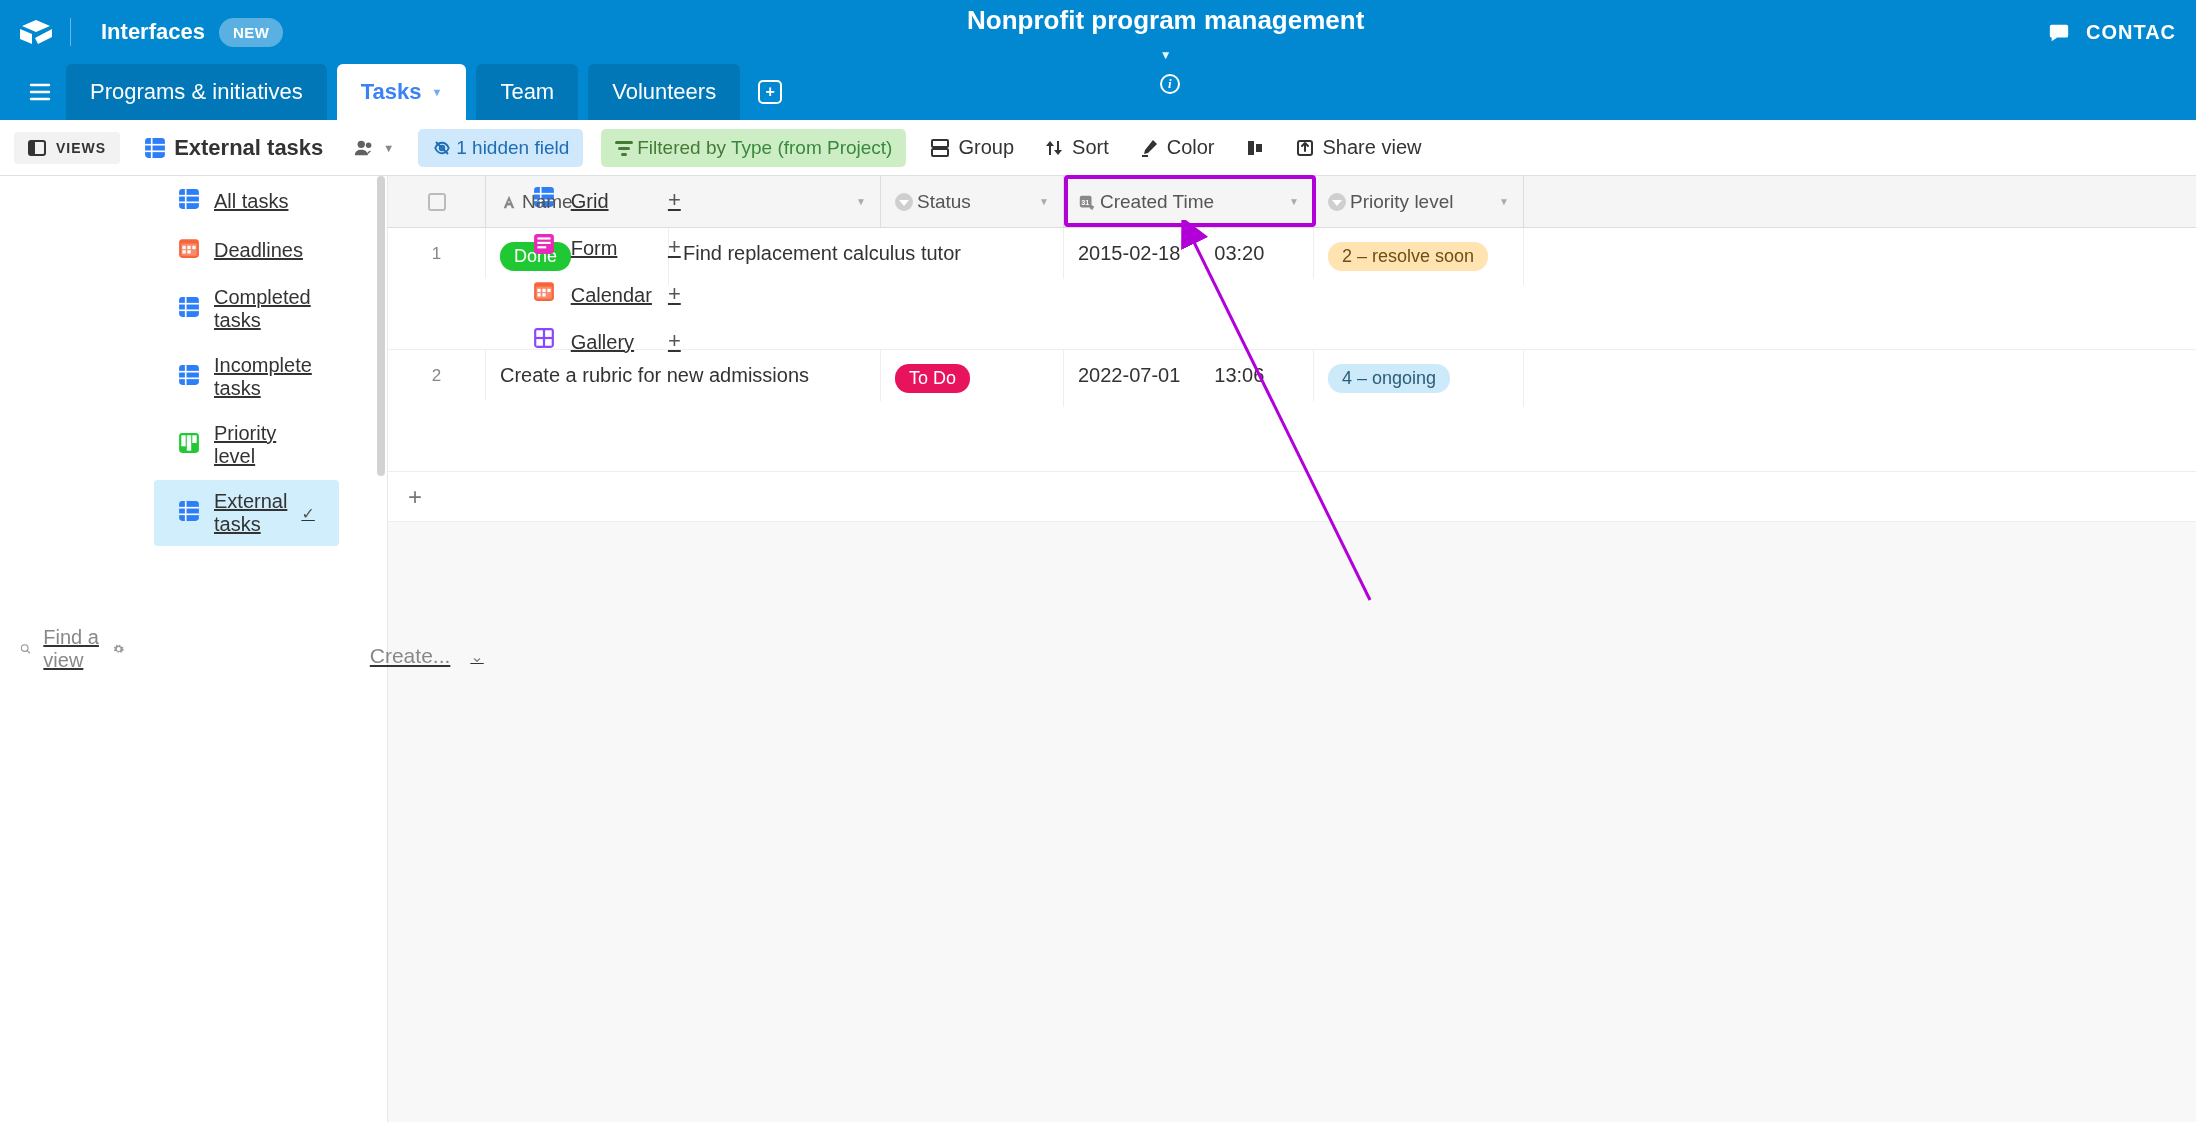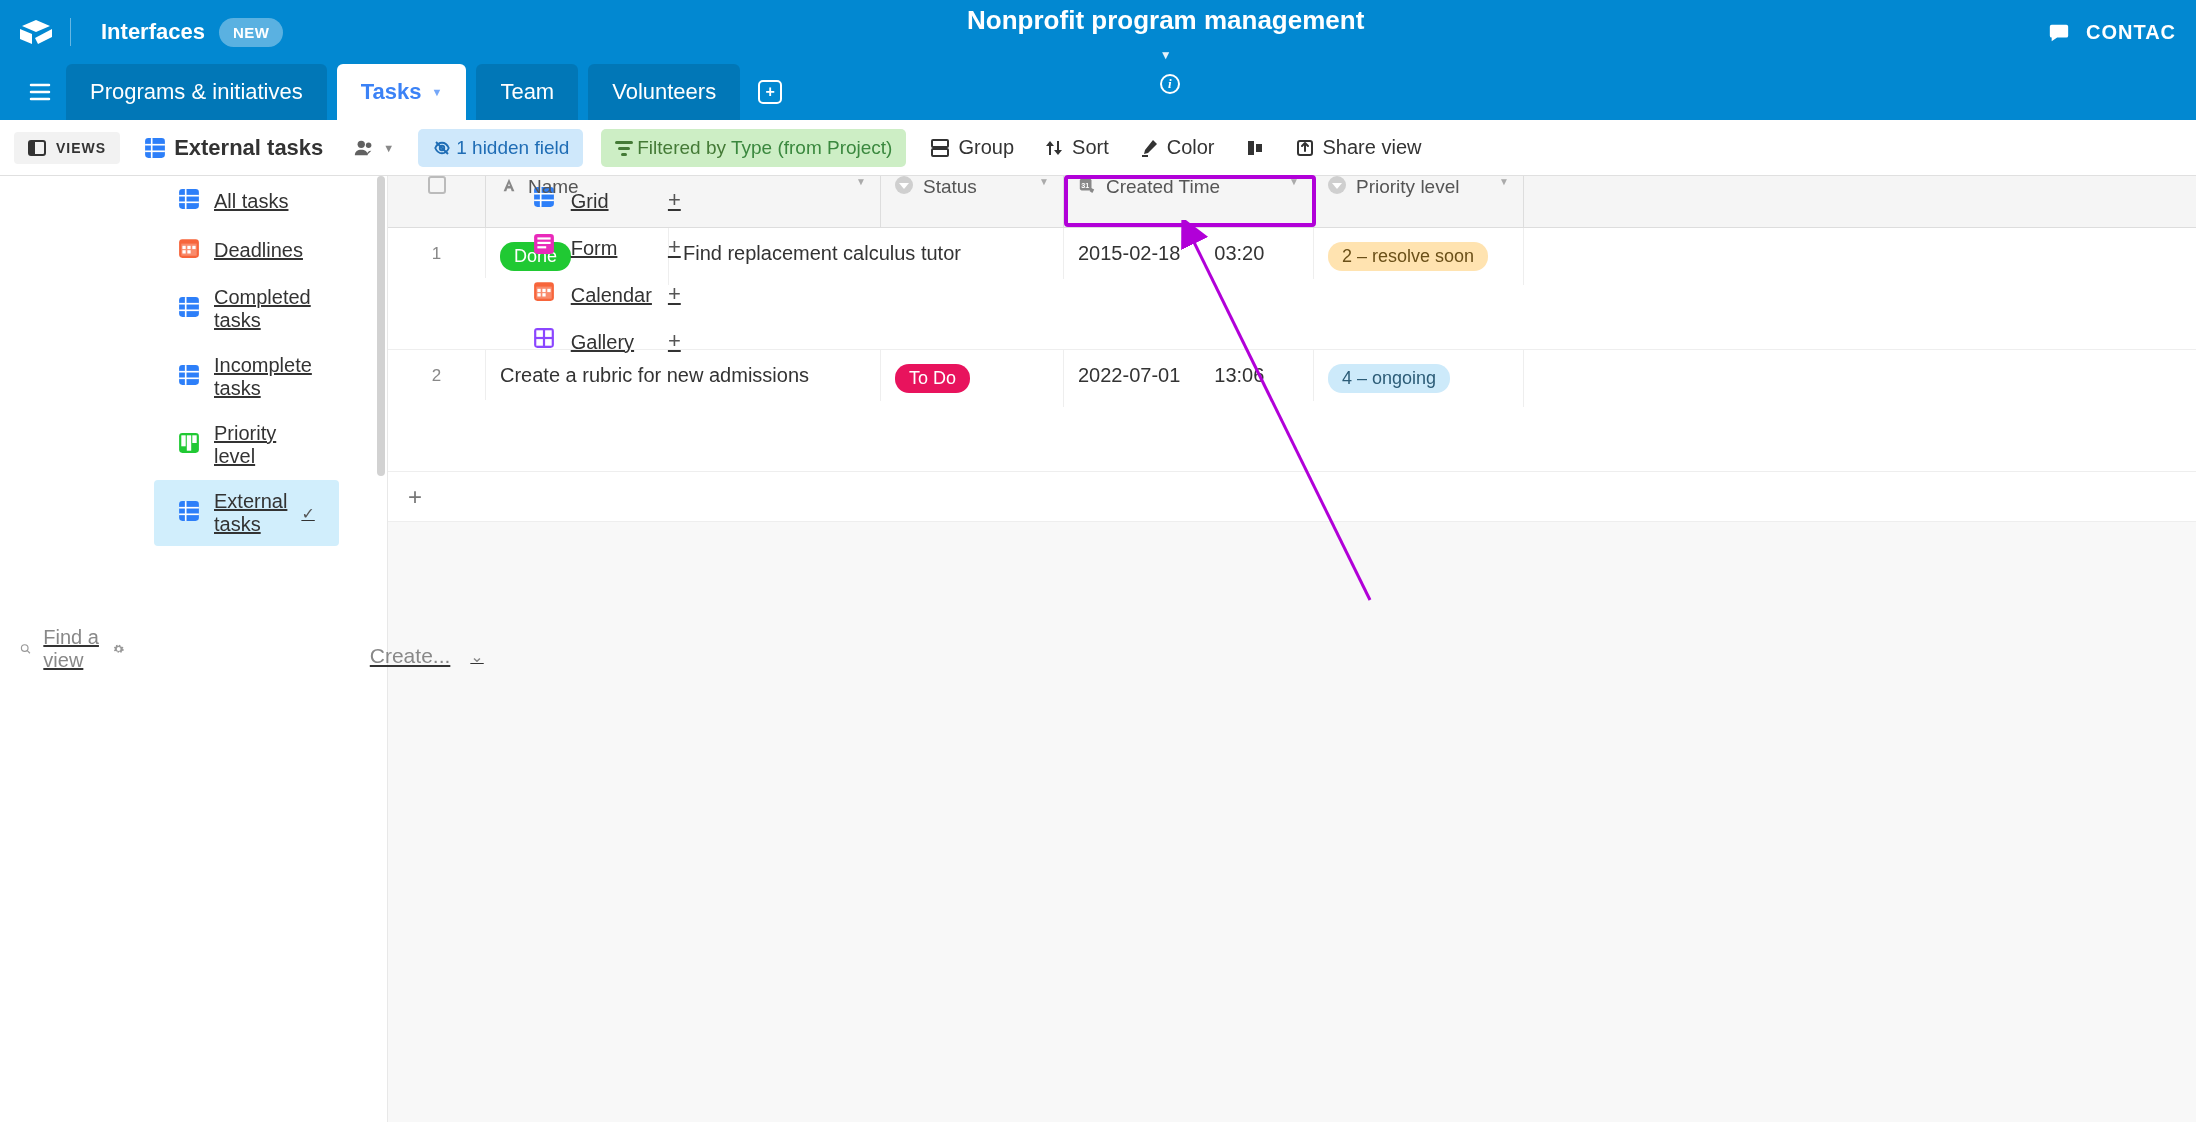--- a/index.html
+++ b/index.html
@@ -60,21 +60,21 @@
 
   .create-row { display: flex; align-items: center; padding: 16px 21px; font-size: 21px; color: #888; gap: 20px; cursor: pointer; margin-top: 14px; }
   .create-row .chevron { margin-left: auto; font-size: 16px; }
 
   .create-item { display: flex; align-items: flex-end; gap: 16px; padding: 10px 28px; font-size: 20px; font-weight: 500; cursor: pointer; }
   .create-item .plus { margin-left: auto; font-size: 22px; color: #555; font-weight: 400; }
 
   
   .grid-area { flex: 1; display: flex; flex-direction: column; background: #f8f8f8; }
   .grid-header { display: flex; background: #f5f5f5; border-bottom: 1px solid #ddd; height: 52px; }
-  .gh-cell { border-right: 1px solid #ddd; display: flex; align-items: flex-start; padding: 0 14px; font-size: 19px; color: #555; gap: 10px; position: relative; }
+  .gh-cell { border-right: 1px solid #ddd; display: flex; align-items: center; padding: 0 14px; font-size: 19px; color: #555; gap: 4px; position: relative; }
   .gh-cell .caret-sm { margin-left: auto; font-size: 10px; color: #aaa; }
   .col-check { width: 98px; justify-content: center; }
   .col-name { width: 395px; }
   .col-status { width: 183px; }
   .col-created { width: 250px; }
   .col-priority { width: 210px; }
   .checkbox-sq { width: 18px; height: 18px; border: 2px solid #bbb; border-radius: 3px; }
 
   .grid-row { display: flex; background: #fff; border-bottom: 1px solid #eee; min-height: 122px; align-items: flex-start; }
   .gr-cell { border-right: 1px solid #eee; padding: 14px; font-size: 20px; display: flex; align-items: flex-start; }

